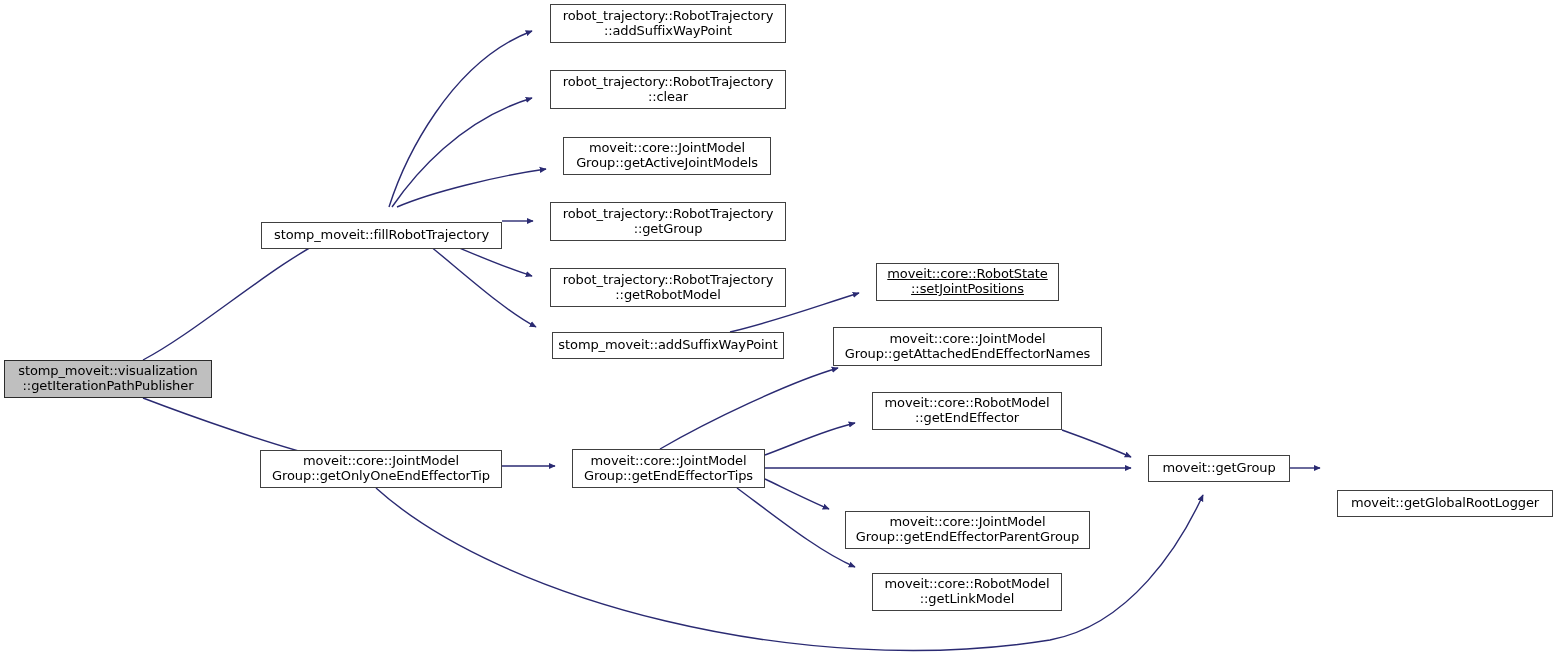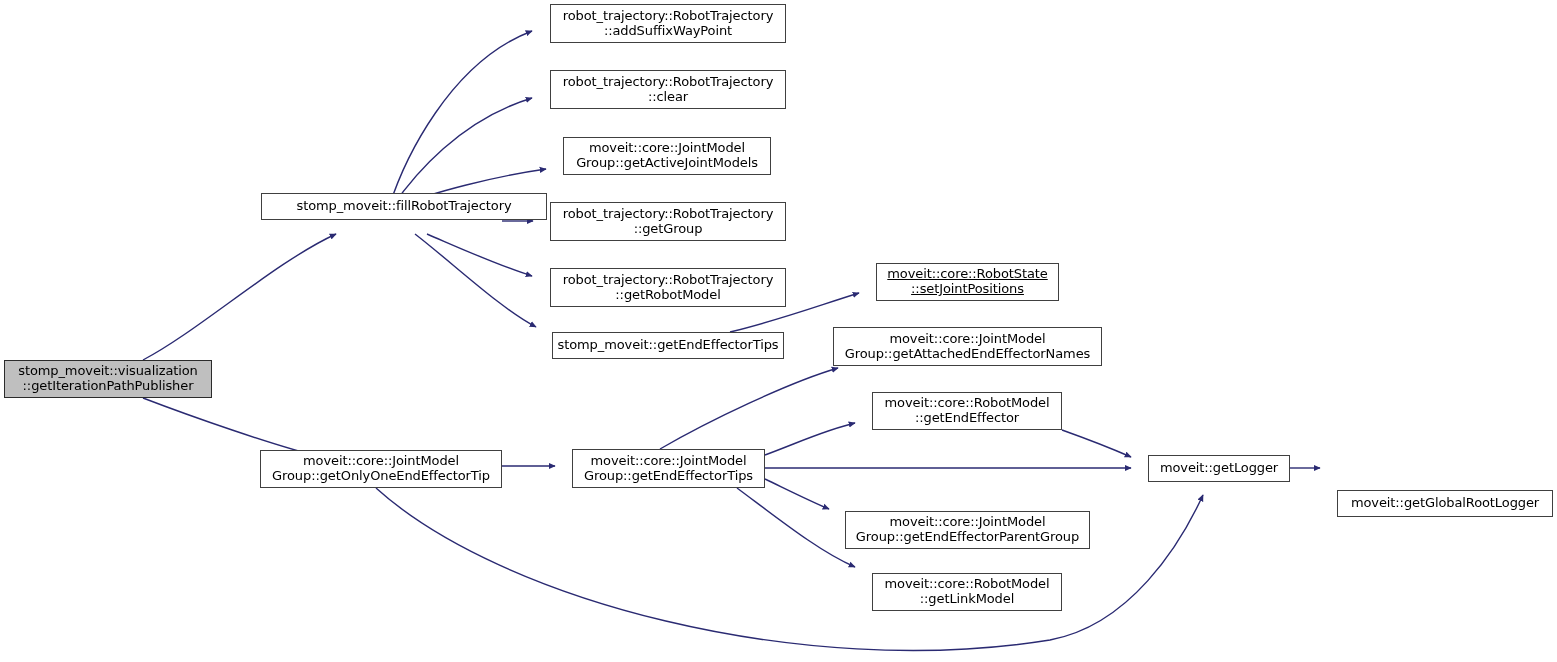--- a/index.html
+++ b/index.html
@@ -75,41 +75,41 @@
       <path d="M 765,455 C 800,442 825,430 855,423" fill="none" stroke="#2a2a72" stroke-width="1.4" marker-end="url(#arrowhead)"></path>
       <path d="M 765,468 L 1131,468" fill="none" stroke="#2a2a72" stroke-width="1.4" marker-end="url(#arrowhead)"></path>
       <path d="M 765,479 C 790,491 812,502 829,509" fill="none" stroke="#2a2a72" stroke-width="1.4" marker-end="url(#arrowhead)"></path>
       <path d="M 737,488 C 780,520 820,552 855,567" fill="none" stroke="#2a2a72" stroke-width="1.4" marker-end="url(#arrowhead)"></path>
       <path d="M 1062,430 C 1090,440 1115,450 1131,457" fill="none" stroke="#2a2a72" stroke-width="1.4" marker-end="url(#arrowhead)"></path>
       <path d="M 376,488 C 500,600 800,680 1050,640 C 1130,625 1180,545 1203,495" fill="none" stroke="#2a2a72" stroke-width="1.4" marker-end="url(#arrowhead)"></path>
       <path d="M 1290,468 L 1320,468" fill="none" stroke="#2a2a72" stroke-width="1.4" marker-end="url(#arrowhead)"></path>
     </svg>
 <div class="node highlight" style="left: 4px; top: 360px; width: 208px; height: 38px; align-items: center;"><span class="node-label">stomp_moveit::visualization
 ::getIterationPathPublisher</span></div>
-    <div class="node" style="left: 261px; top: 193px; width: 286px; height: 27px;"><span class="node-label">stomp_moveit::fillRobotTrajectory</span></div>
+    <div class="node" style="left: 261px; top: 222px; width: 241px; height: 27px;"><span class="node-label">stomp_moveit::fillRobotTrajectory</span></div>
     <div class="node" style="left: 550px; top: 4px; width: 236px; height: 39px;"><span class="node-label">robot_trajectory::RobotTrajectory
 ::addSuffixWayPoint</span></div>
     <div class="node" style="left: 550px; top: 70px; width: 236px; height: 39px;"><span class="node-label">robot_trajectory::RobotTrajectory
 ::clear</span></div>
     <div class="node" style="left: 563px; top: 137px; width: 208px; height: 38px;"><span class="node-label">moveit::core::JointModel
 Group::getActiveJointModels</span></div>
     <div class="node" style="left: 550px; top: 202px; width: 236px; height: 39px;"><span class="node-label">robot_trajectory::RobotTrajectory
 ::getGroup</span></div>
     <div class="node" style="left: 550px; top: 268px; width: 236px; height: 39px;"><span class="node-label">robot_trajectory::RobotTrajectory
 ::getRobotModel</span></div>
-    <div class="node" style="left: 552px; top: 332px; width: 232px; height: 27px;"><span class="node-label">stomp_moveit::getEndEffectorTips</span></div>
+    <div class="node" style="left: 552px; top: 332px; width: 232px; height: 27px;"><span class="node-label">stomp_moveit::addSuffixWayPoint</span></div>
     <div class="node" style="left: 876px; top: 263px; width: 183px; height: 38px; text-decoration: underline;"><span class="node-label">moveit::core::RobotState
 ::setJointPositions</span></div>
     <div class="node" style="left: 833px; top: 327px; width: 269px; height: 39px;"><span class="node-label">moveit::core::JointModel
 Group::getAttachedEndEffectorNames</span></div>
     <div class="node" style="left: 260px; top: 450px; width: 242px; height: 38px;"><span class="node-label">moveit::core::JointModel
 Group::getOnlyOneEndEffectorTip</span></div>
     <div class="node" style="left: 572px; top: 449px; width: 193px; height: 39px;"><span class="node-label">moveit::core::JointModel
 Group::getEndEffectorTips</span></div>
     <div class="node" style="left: 872px; top: 392px; width: 190px; height: 38px;"><span class="node-label">moveit::core::RobotModel
 ::getEndEffector</span></div>
     <div class="node" style="left: 845px; top: 511px; width: 245px; height: 38px;"><span class="node-label">moveit::core::JointModel
 Group::getEndEffectorParentGroup</span></div>
     <div class="node" style="left: 872px; top: 573px; width: 190px; height: 38px;"><span class="node-label">moveit::core::RobotModel
 ::getLinkModel</span></div>
-    <div class="node" style="left: 1148px; top: 455px; width: 142px; height: 27px;"><span class="node-label">moveit::getLogger</span></div>
+    <div class="node" style="left: 1148px; top: 455px; width: 142px; height: 27px;"><span class="node-label">moveit::getGroup</span></div>
     <div class="node" style="left: 1337px; top: 455px; width: 216px; height: 27px; margin-top: 35px;"><span class="node-label">moveit::getGlobalRootLogger</span></div>
   </div>
 
 </body></html>

